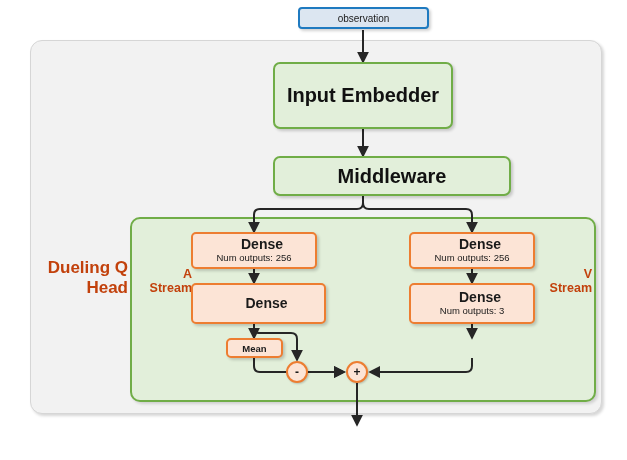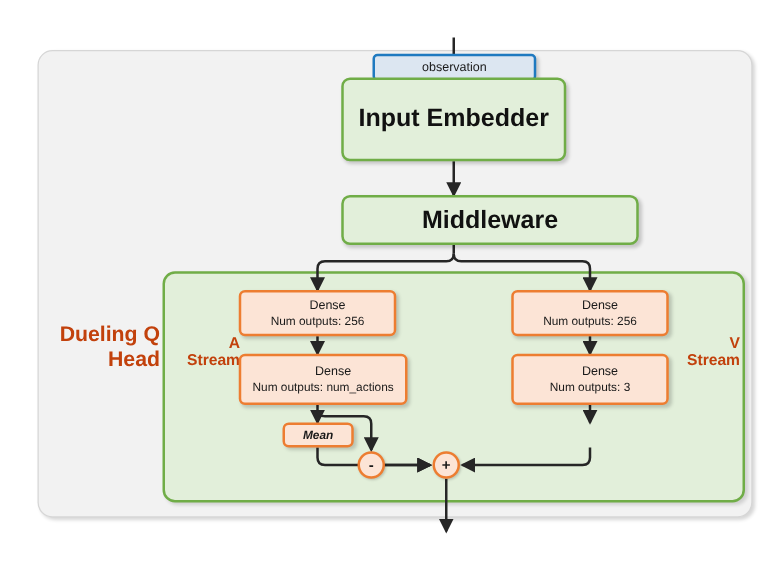--- a/index.html
+++ b/index.html
@@ -82,39 +82,38 @@
     font-weight: bold;
     color: #111111;
   }
   .node-orange {
     background: #fce4d6;
     border: 2px solid #ed7d31;
     border-radius: 5px;
     color: #1a1a1a;
   }
   .node-orange .line1 {
-    font-size: 10px;
-    font-weight: normal;
+    font-size: 14px;
+    font-weight: bold;
     line-height: 13px;
     padding-left: 16px;
   }
   .node-orange .line2 {
     font-size: 9.5px;
     font-weight: 400;
     line-height: 13px;
     text-align: center;
   }
   .node-small-orange {
     background: #fce4d6;
     border: 2px solid #ed7d31;
     border-radius: 5px;
     font-size: 9.5px;
     font-weight: bold;
     color: #1a1a1a;
-    font-style: italic;
   }
   
   .op-circle {
     position: absolute;
     width: 22px;
     height: 22px;
     border-radius: 50%;
     background: #fce4d6;
     border: 2px solid #ed7d31;
     box-sizing: border-box;
@@ -183,21 +182,21 @@
       <path d="M 472 269 L 472 283" marker-end="url(#arrow)"></path>
 
       <path d="M 472 324 L 472 338" marker-end="url(#arrow)"></path>
 
       <path d="M 472 358 L 472 366 Q 472 372 466 372 L 370 372" marker-end="url(#arrow)"></path>
 
       <path d="M 357 383 L 357 425" marker-end="url(#arrow)"></path>
     </g>
   </svg>
 
-  <div class="node node-io" style="left:298px; top:7px; width:131px; height:22px;margin-top:36px;">
+  <div class="node node-io" style="left:298px; top:7px; width:131px; height:22px;">
     <span>observation</span>
   </div>
 
   <div class="node node-green" style="left:273px; top:62px; width:180px; height:67px;">
     <span>Input Embedder</span>
   </div>
 
   <div class="node node-green" style="left:273px; top:156px; width:238px; height:40px;">
     <span>Middleware</span>
   </div>
@@ -216,21 +215,20 @@
     <div>Stream</div>
   </div>
 
   <div class="node node-orange" style="left:191px; top:232px; width:126px; height:37px;">
     <span class="line1">Dense</span>
     <span class="line2">Num outputs: 256</span>
   </div>
 
   <div class="node node-orange" style="left:191px; top:283px; width:135px; height:41px;">
     <span class="line1">Dense</span>
-    <span class="line2">Num outputs: num_actions</span>
   </div>
 
   <div class="node node-small-orange" style="left:226px; top:338px; width:57px; height:20px;">
     <span>Mean</span>
   </div>
 
   <div class="node node-orange" style="left:409px; top:232px; width:126px; height:37px;">
     <span class="line1">Dense</span>
     <span class="line2">Num outputs: 256</span>
   </div>

